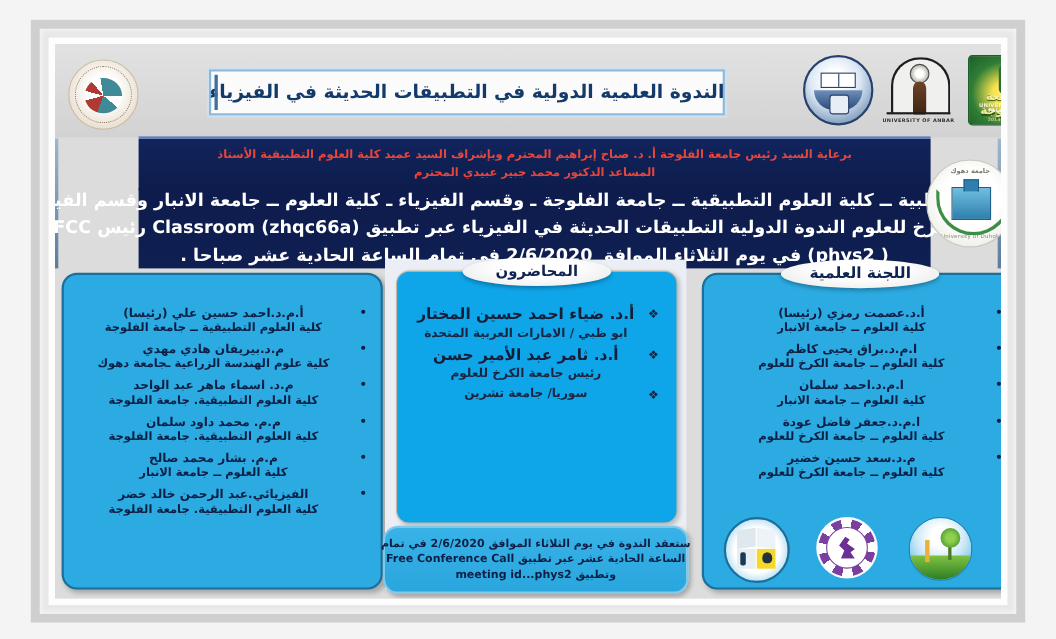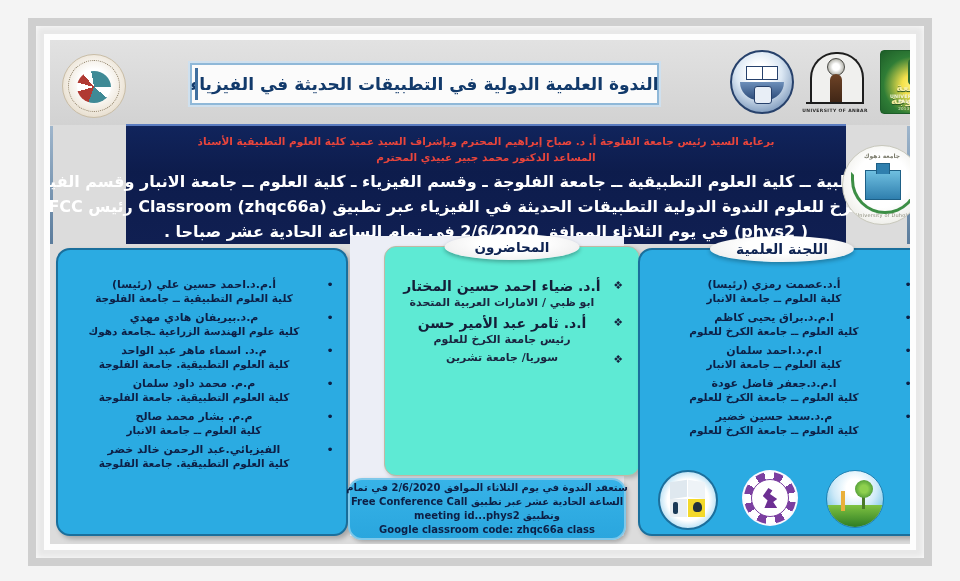--- a/index.html
+++ b/index.html
@@ -234,25 +234,24 @@
     border:2px solid #1a6f9c;
     box-shadow:3px 3px 5px rgba(0,0,0,.25);
     margin-left:12px;
   }
   .col-mid-wrap{
     position:absolute;left:300px;top:196px;width:274px;height:300px;
     background:#eceef6;
   }
   .col-mid{
     position:absolute;left:310px;top:206px;width:254px;height:228px;
-    background:#5eead4;
+    background:#0ea5e9;
     border-radius:12px;
     border:1px solid #c2b8a4;
     box-shadow:2px 2px 4px rgba(0,0,0,.2);
-    margin-left:24px;
   }
 
   .pill{
     position:absolute;left:50%;transform:translateX(-50%);
     top:-14px;
     padding:5px 26px;
     border-radius:50%/50%;
     background:radial-gradient(ellipse at 50% 35%,#ffffff 35%,#f2f2f2 70%,#dcdcdc 100%);
     box-shadow:0 2px 4px rgba(0,0,0,.3);
     direction:rtl;
@@ -561,17 +560,16 @@
         <div class="tk"></div>
         <div class="tr"></div>
         <div class="tower"></div>
       </div>
     </div>
 
     <div class="info-box">
       <div>ستعقد الندوة في يوم الثلاثاء الموافق 2/6/2020 في تمام</div>
       <div>الساعة الحادية عشر عبر تطبيق  Free  Conference Call</div>
       <div>وتطبيق  meeting id...phys2</div>
-      <div class="ltr">Google classroom code: zhqc66a class</div>
     </div>
 
   </div>
 </div>
 
 </body></html>

